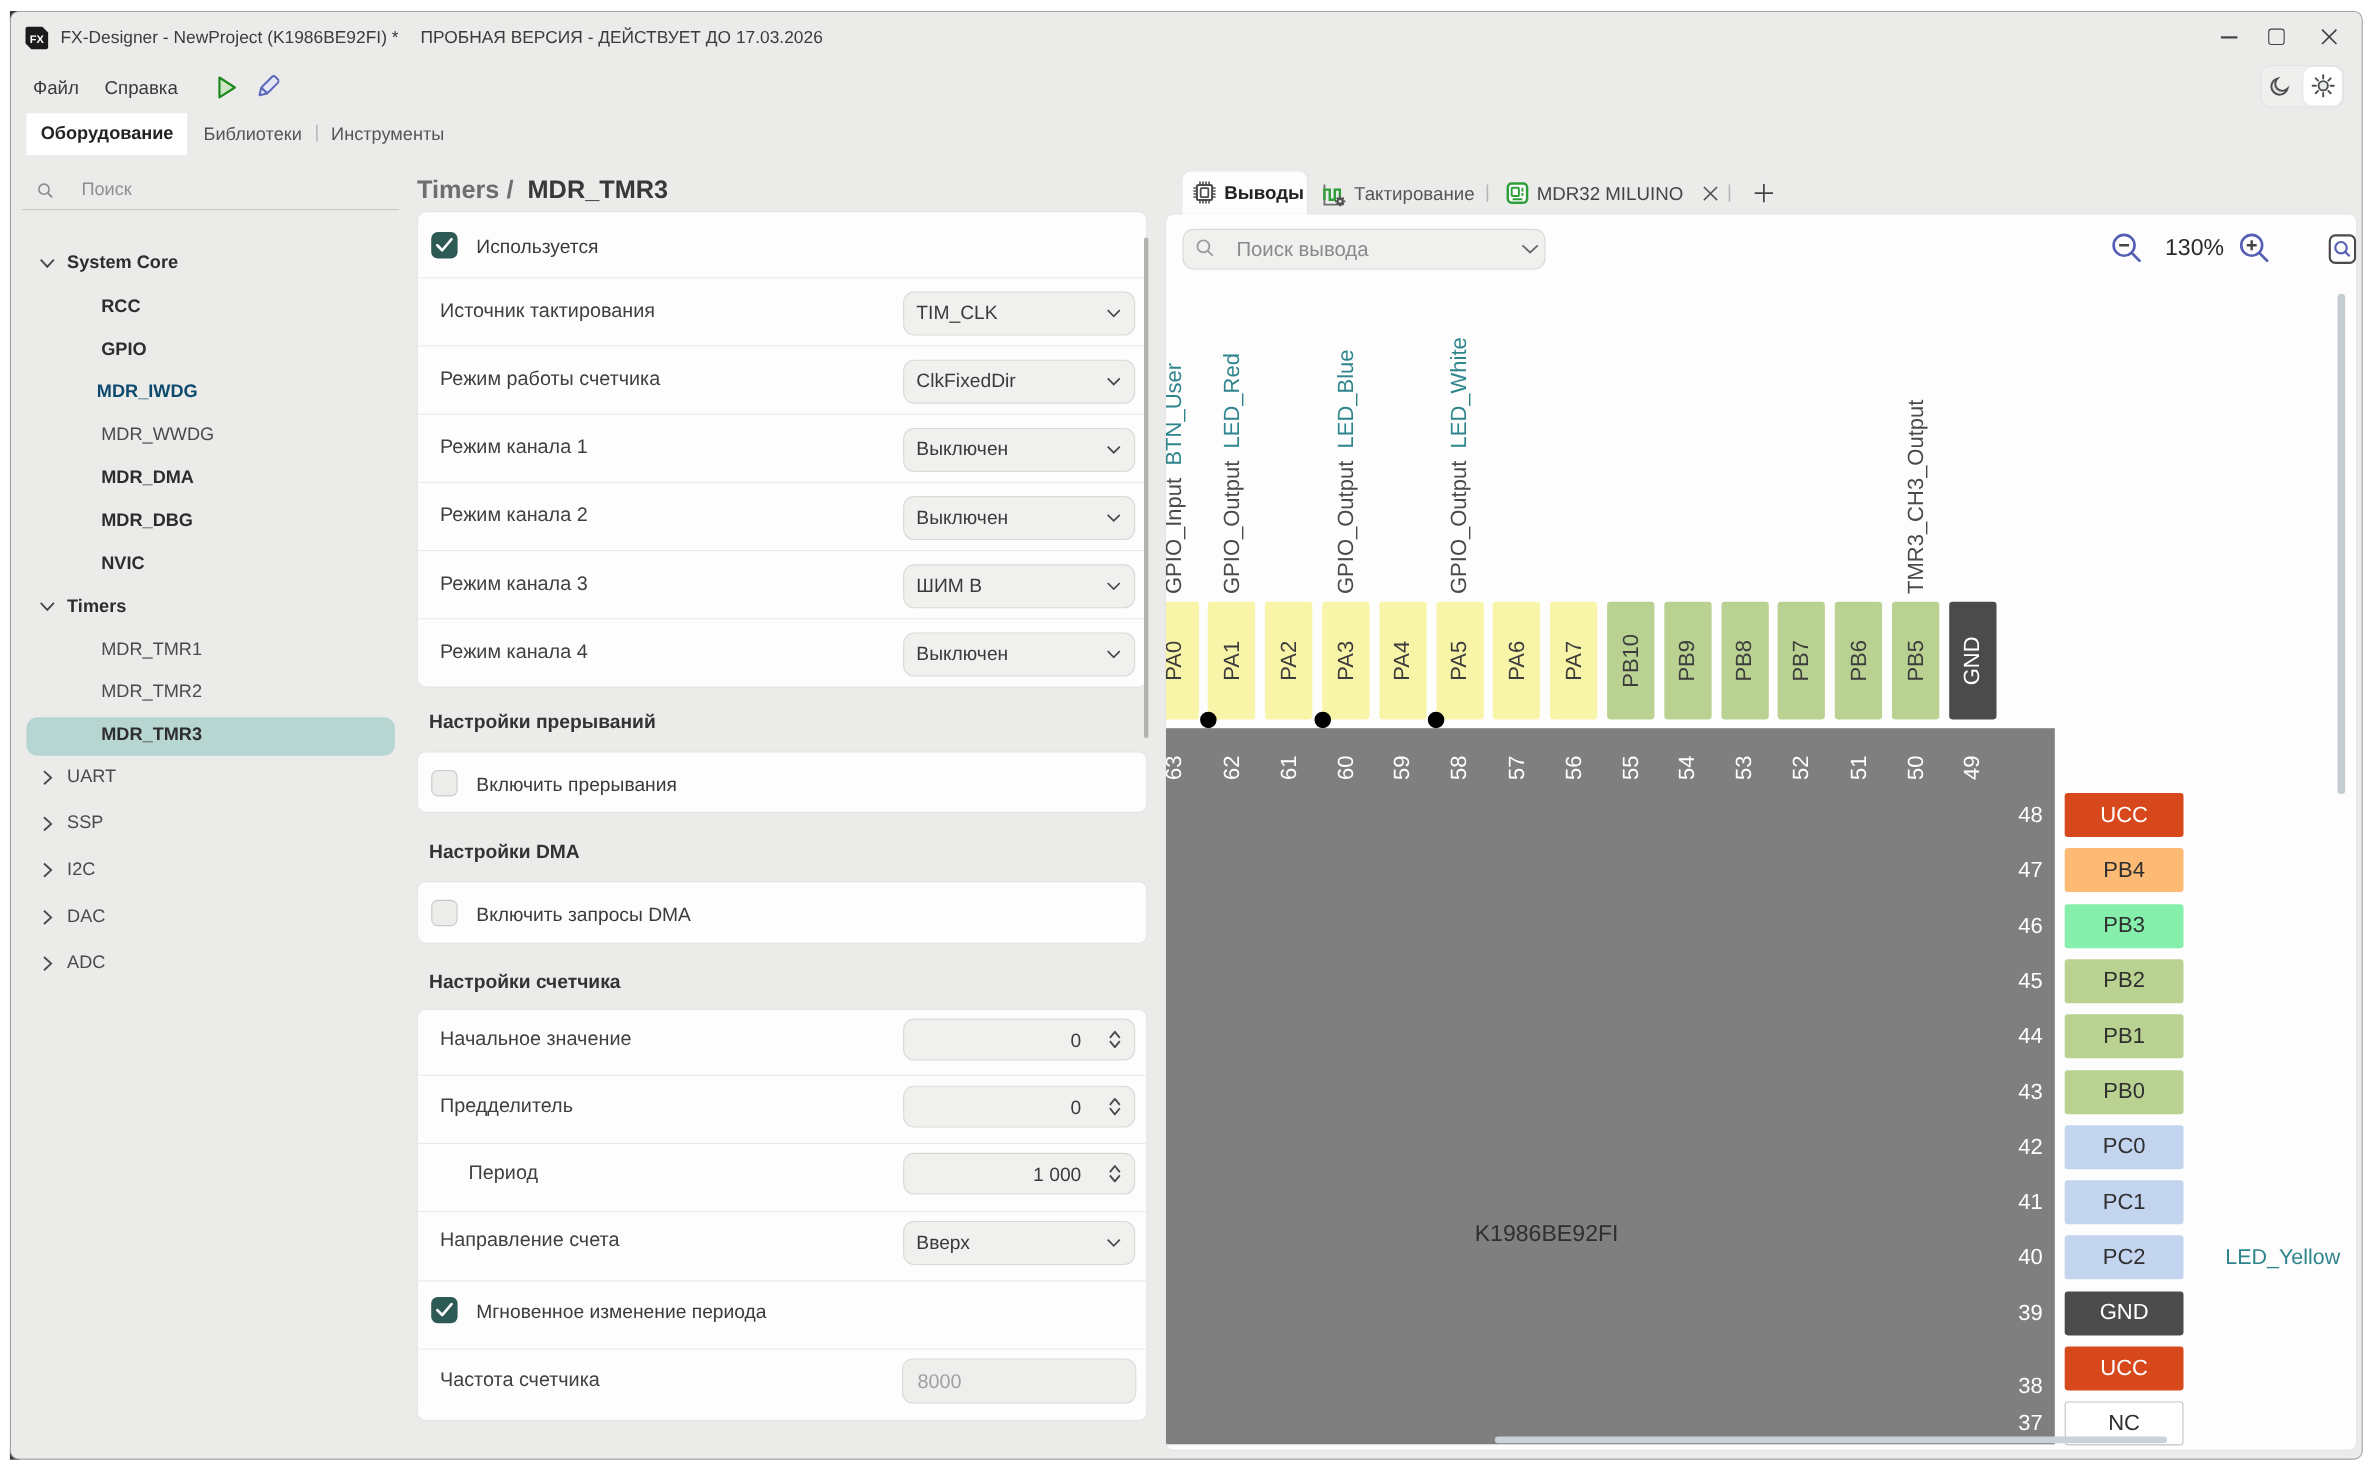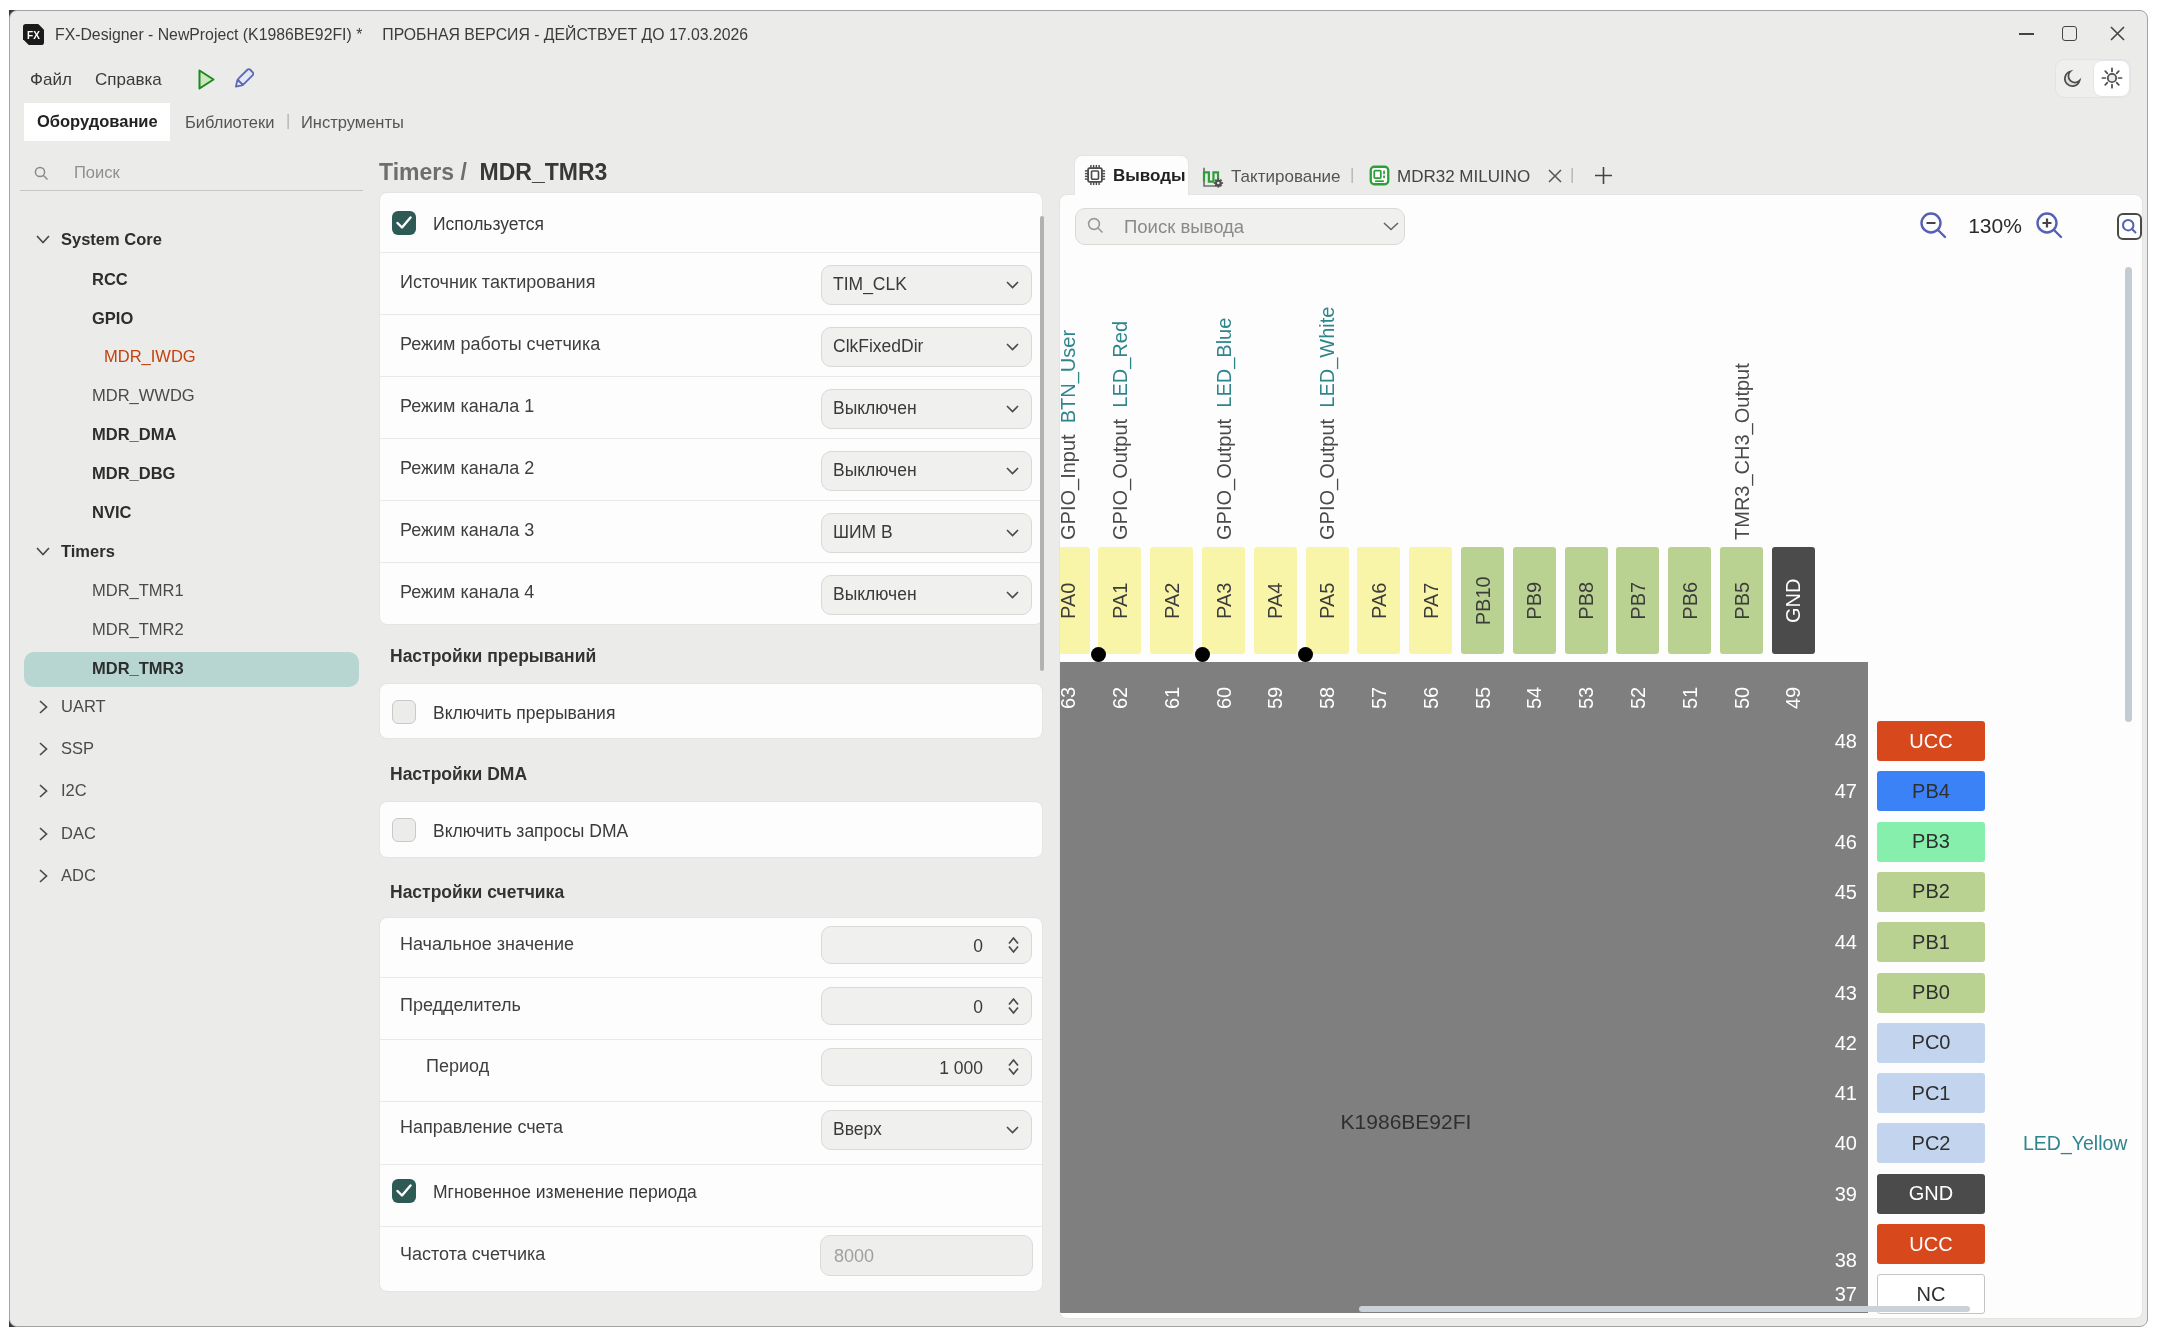--- a/index.html
+++ b/index.html
@@ -65,21 +65,21 @@
 <div class="a" style="left:74px;top:163px;font-size:16.5px;color:#8f8f8f;">Поиск</div>
 <div class="a" style="left:20px;top:190px;width:343px;height:1px;background:#c6c6c4;"></div>
 <div class="a" style="left:24px;top:651.5px;width:335px;height:35.5px;background:#b7d6d2;border-radius:10px;"></div>
 
 <div class="a" style="left:61px;top:230px;font-size:16.5px;font-weight:bold;color:#2d2d2d;">System Core</div>
 <svg class="a" style="left:36px;top:235px" width="14" height="9" viewBox="0 0 14 9">
     <path d="M1 1 L7 7.5 L13 1" fill="none" stroke="#4a4a4a" stroke-width="1.7"></path>
   </svg>
 <div class="a" style="left:92px;top:270px;font-size:16.5px;font-weight:bold;color:#2d2d2d;">RCC</div>
 <div class="a" style="left:92px;top:309px;font-size:16.5px;font-weight:bold;color:#2d2d2d;">GPIO</div>
-<div class="a" style="left:104px;top:347px;font-size:16.5px;font-weight:normal;color:#c2410c;">MDR_IWDG</div>
+<div class="a" style="left:88px;top:347px;font-size:16.5px;font-weight:bold;color:#0c4a6e;">MDR_IWDG</div>
 <div class="a" style="left:92px;top:386px;font-size:16.5px;font-weight:normal;color:#4a4a4a;">MDR_WWDG</div>
 <div class="a" style="left:92px;top:425px;font-size:16.5px;font-weight:bold;color:#2d2d2d;">MDR_DMA</div>
 <div class="a" style="left:92px;top:464px;font-size:16.5px;font-weight:bold;color:#2d2d2d;">MDR_DBG</div>
 <div class="a" style="left:92px;top:503px;font-size:16.5px;font-weight:bold;color:#2d2d2d;">NVIC</div>
 <div class="a" style="left:61px;top:542px;font-size:16.5px;font-weight:bold;color:#2d2d2d;">Timers</div>
 <svg class="a" style="left:36px;top:547px" width="14" height="9" viewBox="0 0 14 9">
     <path d="M1 1 L7 7.5 L13 1" fill="none" stroke="#4a4a4a" stroke-width="1.7"></path>
   </svg>
 <div class="a" style="left:92px;top:581px;font-size:16.5px;font-weight:normal;color:#4a4a4a;">MDR_TMR1</div>
 <div class="a" style="left:92px;top:620px;font-size:16.5px;font-weight:normal;color:#4a4a4a;">MDR_TMR2</div>
@@ -338,21 +338,21 @@
 <div class="a" style="left:30.9px;top:452.0px;width:15px;height:15px;background:#000;border-radius:50%;"></div>
 <div class="a" style="left:134.5px;top:452.0px;width:15px;height:15px;background:#000;border-radius:50%;"></div>
 <div class="a" style="left:238.1px;top:452.0px;width:15px;height:15px;background:#000;border-radius:50%;"></div>
 <div class="a vt" style="left:19.1px;top:323.0px;height:22px;line-height:22px;font-size:20px;color:#4a4a4a;">GPIO_Input&nbsp;&nbsp;<span style="color:#2f858c;">BTN_User</span></div>
 <div class="a vt" style="left:70.9px;top:323.0px;height:22px;line-height:22px;font-size:20px;color:#4a4a4a;">GPIO_Output&nbsp;&nbsp;<span style="color:#2f858c;">LED_Red</span></div>
 <div class="a vt" style="left:174.5px;top:323.0px;height:22px;line-height:22px;font-size:20px;color:#4a4a4a;">GPIO_Output&nbsp;&nbsp;<span style="color:#2f858c;">LED_Blue</span></div>
 <div class="a vt" style="left:278.1px;top:323.0px;height:22px;line-height:22px;font-size:20px;color:#4a4a4a;">GPIO_Output&nbsp;&nbsp;<span style="color:#2f858c;">LED_White</span></div>
 <div class="a vt" style="left:692.5px;top:323.0px;height:22px;line-height:22px;font-size:20px;color:#4a4a4a;">TMR3_CH3_Output</div>
 <div class="a" style="left:817px;top:526.0px;width:108px;height:40px;background:#d8481d;border-radius:3px;font-size:20px;color:#fff;display:flex;align-items:center;justify-content:center;">UCC</div>
 <div class="a" style="left:734px;top:535.0px;width:63px;text-align:right;font-size:20px;color:#fff;">48</div>
-<div class="a" style="left:817px;top:576.3px;width:108px;height:40px;background:#3b82f6;border-radius:3px;font-size:20px;color:#2f2f2f;display:flex;align-items:center;justify-content:center;">PB4</div>
+<div class="a" style="left:817px;top:576.3px;width:108px;height:40px;background:#fdba74;border-radius:3px;font-size:20px;color:#2f2f2f;display:flex;align-items:center;justify-content:center;">PB4</div>
 <div class="a" style="left:734px;top:585.3px;width:63px;text-align:right;font-size:20px;color:#fff;">47</div>
 <div class="a" style="left:817px;top:626.6px;width:108px;height:40px;background:#86efac;border-radius:3px;font-size:20px;color:#2f2f2f;display:flex;align-items:center;justify-content:center;">PB3</div>
 <div class="a" style="left:734px;top:635.6px;width:63px;text-align:right;font-size:20px;color:#fff;">46</div>
 <div class="a" style="left:817px;top:676.9px;width:108px;height:40px;background:#b9d291;border-radius:3px;font-size:20px;color:#2f2f2f;display:flex;align-items:center;justify-content:center;">PB2</div>
 <div class="a" style="left:734px;top:685.9px;width:63px;text-align:right;font-size:20px;color:#fff;">45</div>
 <div class="a" style="left:817px;top:727.2px;width:108px;height:40px;background:#b9d291;border-radius:3px;font-size:20px;color:#2f2f2f;display:flex;align-items:center;justify-content:center;">PB1</div>
 <div class="a" style="left:734px;top:736.2px;width:63px;text-align:right;font-size:20px;color:#fff;">44</div>
 <div class="a" style="left:817px;top:777.5px;width:108px;height:40px;background:#b9d291;border-radius:3px;font-size:20px;color:#2f2f2f;display:flex;align-items:center;justify-content:center;">PB0</div>
 <div class="a" style="left:734px;top:786.5px;width:63px;text-align:right;font-size:20px;color:#fff;">43</div>
 <div class="a" style="left:817px;top:827.8px;width:108px;height:40px;background:#c3d4ef;border-radius:3px;font-size:20px;color:#2f2f2f;display:flex;align-items:center;justify-content:center;">PC0</div>

